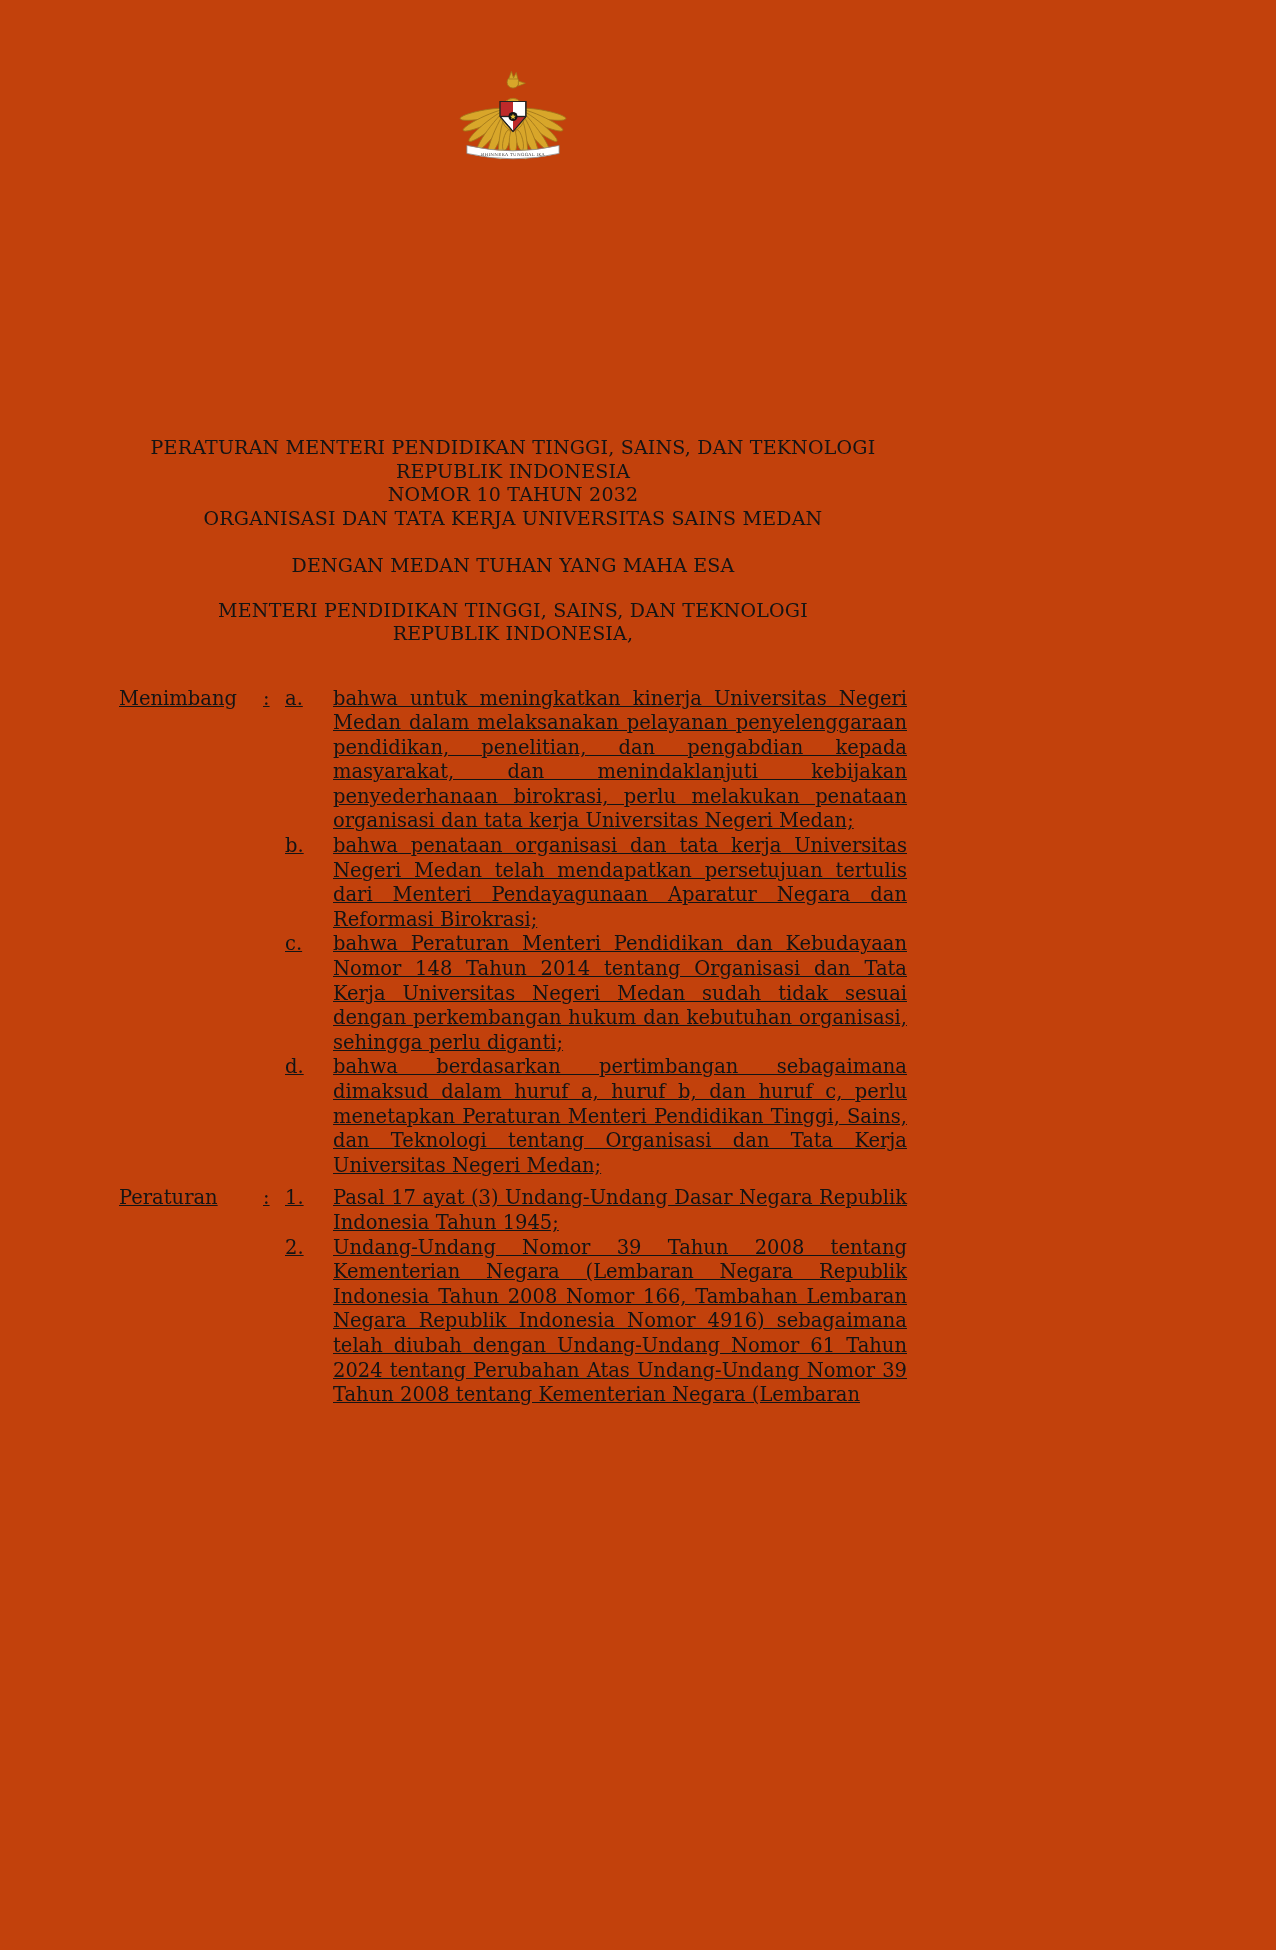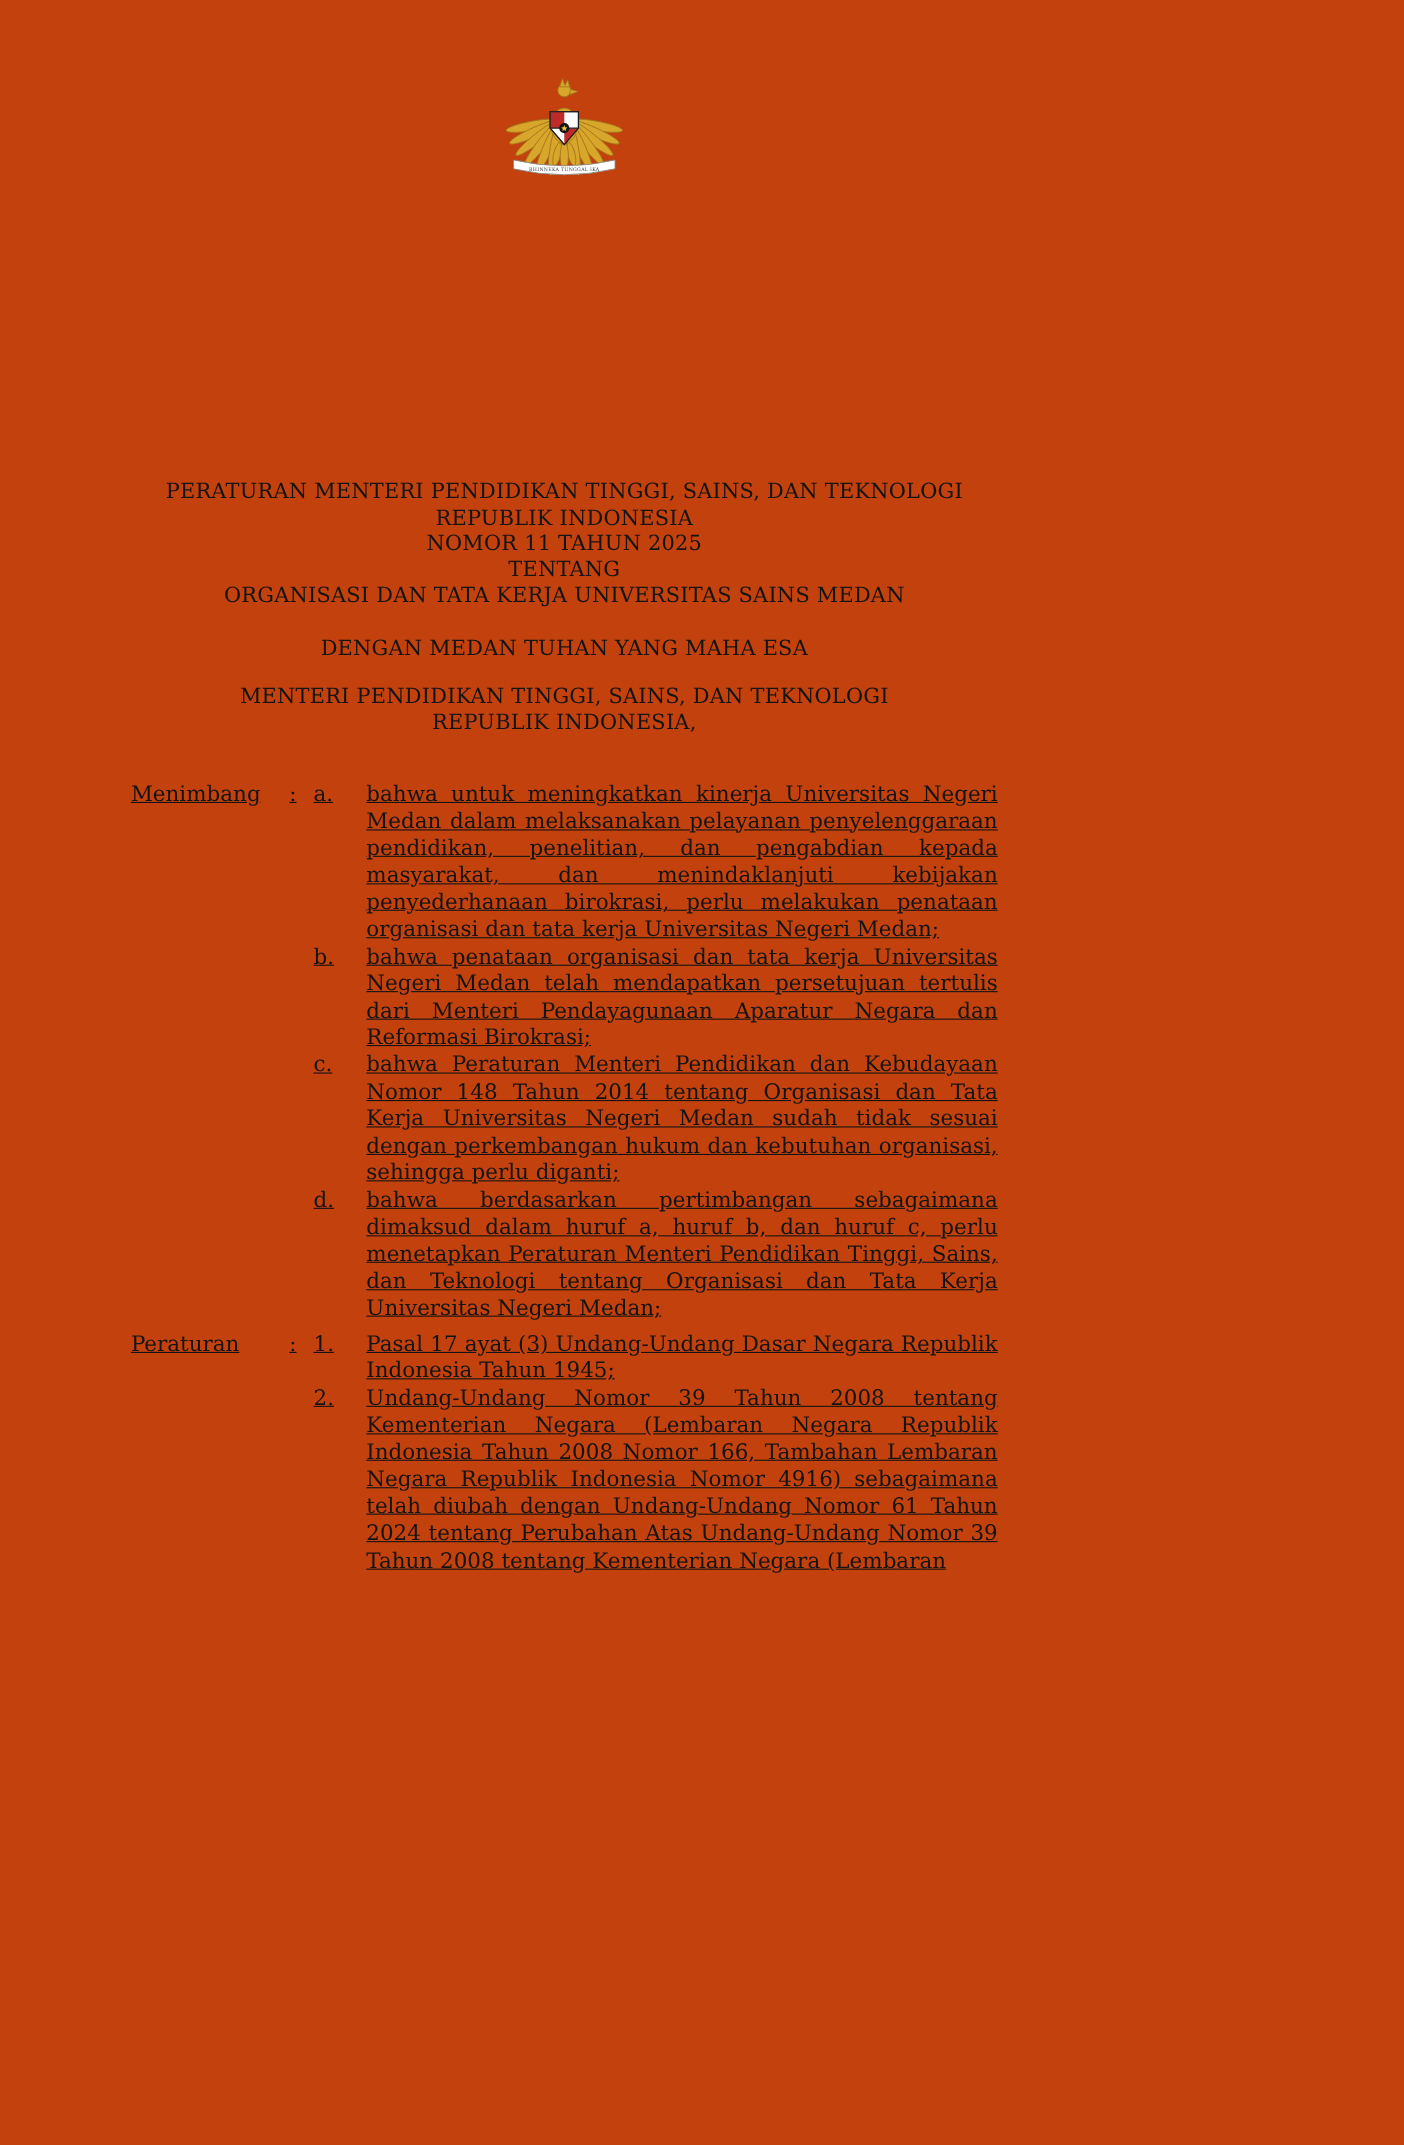--- a/index.html
+++ b/index.html
@@ -106,22 +106,21 @@
         <g>
           <path d="M24,178 Q110,198 196,178 L196,193 Q110,213 24,193 Z" fill="#FFFFFF" stroke="#8A8A8A" stroke-width="1.5"></path>
           <text x="110" y="197" text-anchor="middle" font-size="8" letter-spacing="0.5" fill="#444444" font-family="DejaVu Serif, serif">BHINNEKA TUNGGAL IKA</text>
         </g>
       </svg>
     </div>
 
     <div class="title-block">
       <div>PERATURAN MENTERI PENDIDIKAN TINGGI, SAINS, DAN TEKNOLOGI</div>
       <div>REPUBLIK INDONESIA</div>
-      <div>NOMOR 11 TAHUN 2025</div>
-      <div>TENTANG</div>
+      <div>NOMOR 10 TAHUN 2032</div>
       <div>ORGANISASI DAN TATA KERJA UNIVERSITAS SAINS MEDAN</div>
     </div>
 
     <div class="invocation">DENGAN MEDAN TUHAN YANG MAHA ESA</div>
 
     <div class="authority">
       <div>MENTERI PENDIDIKAN TINGGI, SAINS, DAN TEKNOLOGI</div>
       <div>REPUBLIK INDONESIA,</div>
     </div>
 

